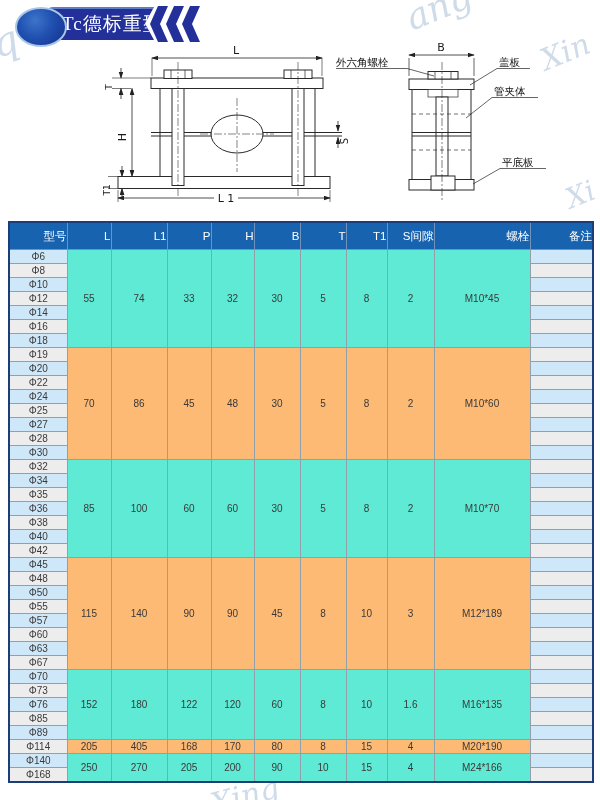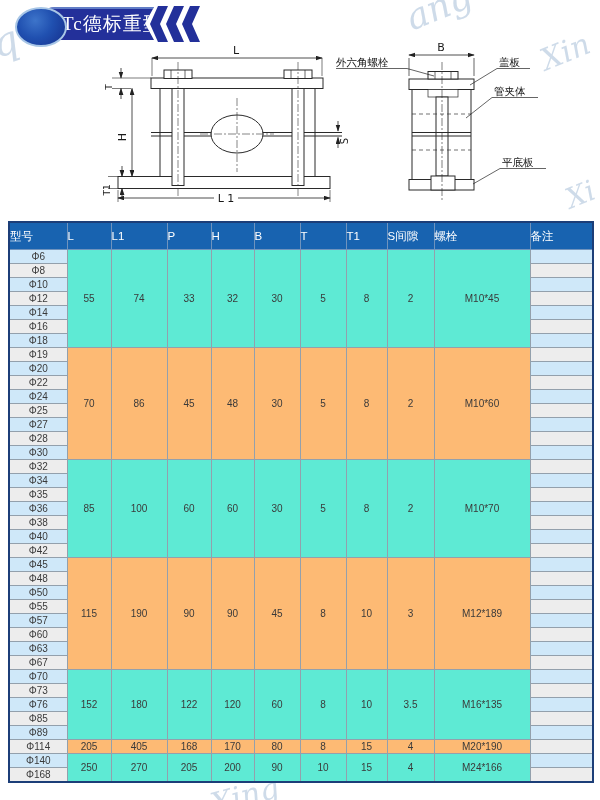--- a/index.html
+++ b/index.html
@@ -35,21 +35,21 @@
   
   .diagram { position:absolute; left:0; top:0; width:600px; height:215px; }
   
   table.spec {
     position:absolute; left:8px; top:221px; width:584px;
     border-collapse:collapse; table-layout:fixed;
     border:2px solid #1c3e78;
   }
   table.spec th {
     background:#1863b0; color:#ffffff; font-weight:normal; font-size:11.5px;
-    height:26px; border:1px solid #6f93bd; padding:0; text-align:left;
+    height:26px; border:1px solid #6f93bd; padding:0; text-align:right;
   }
   table.spec td {
     font-size:10px; color:#3a3a3a; text-align:center;
     height:13px; line-height:13px; padding:0; border:1px solid #93a0ac;
   }
   tbody tr:nth-child(odd)  td.mc, tbody tr:nth-child(odd)  td.rc { background:#cfe8f9; }
   tbody tr:nth-child(even) td.mc, tbody tr:nth-child(even) td.rc { background:#ededed; }
   td.gb { background:#5eead4; }
   td.gg { background:#fdba74; }
   td.gc { font-size:10.5px; }
@@ -330,21 +330,21 @@
         <td class="rc"></td>
       </tr>
     <tr>
         <td class="mc">Φ42</td>
         <td class="rc"></td>
       </tr>
 
     <tr>
         <td class="mc">Φ45</td>
         <td class="gc gg" rowspan="8">115</td>
-        <td class="gc gg" rowspan="8">190</td>
+        <td class="gc gg" rowspan="8">140</td>
         <td class="gc gg" rowspan="8">90</td>
         <td class="gc gg" rowspan="8">90</td>
         <td class="gc gg" rowspan="8">45</td>
         <td class="gc gg" rowspan="8">8</td>
         <td class="gc gg" rowspan="8">10</td>
         <td class="gc gg" rowspan="8">3</td>
         <td class="gc gg" rowspan="8">M12*189</td>
         <td class="rc"></td>
       </tr>
     <tr>
@@ -378,21 +378,21 @@
 
     <tr>
         <td class="mc">Φ70</td>
         <td class="gc gb" rowspan="5">152</td>
         <td class="gc gb" rowspan="5">180</td>
         <td class="gc gb" rowspan="5">122</td>
         <td class="gc gb" rowspan="5">120</td>
         <td class="gc gb" rowspan="5">60</td>
         <td class="gc gb" rowspan="5">8</td>
         <td class="gc gb" rowspan="5">10</td>
-        <td class="gc gb" rowspan="5">3.5</td>
+        <td class="gc gb" rowspan="5">1.6</td>
         <td class="gc gb" rowspan="5">M16*135</td>
         <td class="rc"></td>
       </tr>
     <tr>
         <td class="mc">Φ73</td>
         <td class="rc"></td>
       </tr>
     <tr>
         <td class="mc">Φ76</td>
         <td class="rc"></td>

